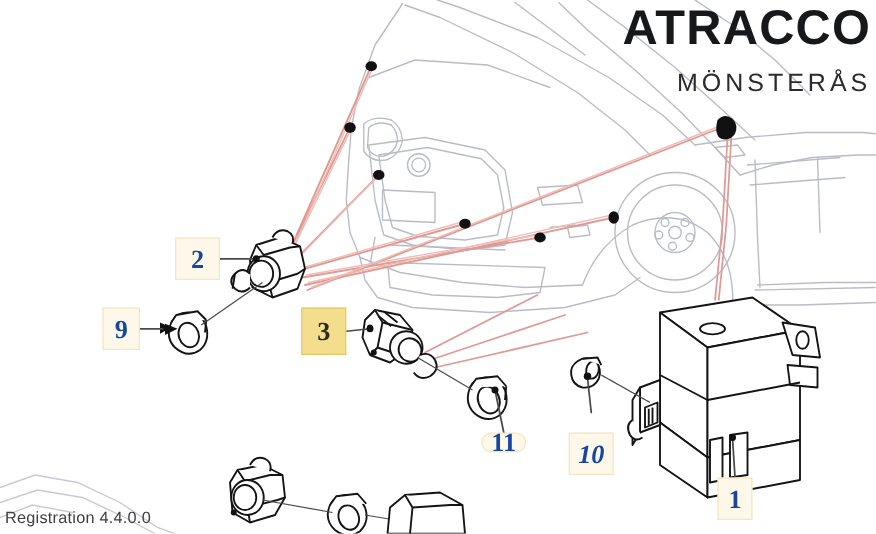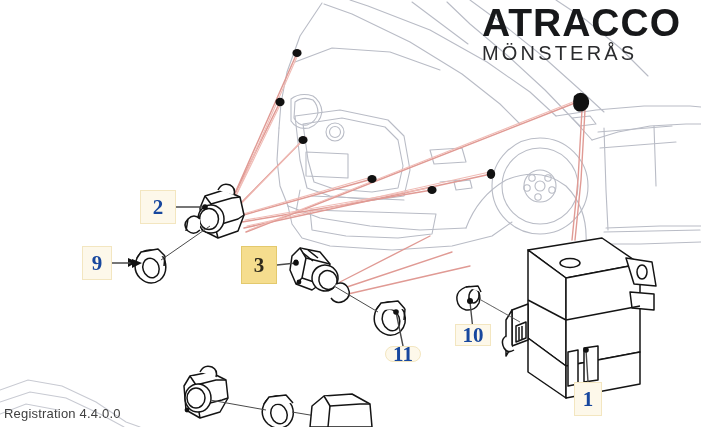--- a/index.html
+++ b/index.html
@@ -19,43 +19,43 @@
     position: absolute;
     left: 0;
     top: 0;
     width: 701px;
     height: 427px;
   }
 
   
   #brand {
     position: absolute;
-    right: 20px;
+    right: 4px;
     top: 4px;
-    text-align: left;
+    text-align: right;
     user-select: none;
   }
   #brand .brand-main {
     font-family: "Liberation Sans", sans-serif;
     font-weight: bold;
     font-size: 39px;
     letter-spacing: 1px;
     line-height: 0.98;
     color: #17181a;
     display: block;
   }
   #brand .brand-sub {
     font-family: "Liberation Sans", sans-serif;
     font-weight: normal;
     font-size: 20px;
     letter-spacing: 3.2px;
     line-height: 1.05;
     color: #2a2b2d;
     display: block;
-    margin-top: 1px;
+    margin-top: 15px;
   }
 
   
   .callout {
     position: absolute;
     box-sizing: border-box;
     display: flex;
     align-items: center;
     justify-content: center;
     font-family: "Liberation Serif", serif;
@@ -347,19 +347,19 @@
   <div id="brand">
     <span class="brand-main">ATRACCO</span>
     <span class="brand-sub">MÖNSTERÅS</span>
   </div>
 
   <div id="callout-layer">
       <div class="callout" style="left: 140px; top: 190px; width: 36px; height: 34px;">2</div>
       <div class="callout" style="left: 82px; top: 246px; width: 30px; height: 34px;">9</div>
       <div class="callout highlight" style="left: 241px; top: 246px; width: 36px; height: 38px;">3</div>
       <div class="callout" style="left: 385px; top: 346px; width: 36px; height: 16px; border-radius: 15px;">11</div>
-      <div class="callout" style="left: 455px; top: 324px; width: 36px; height: 22px;">10</div>
+      <div class="callout" style="left: 455px; top: 346px; width: 36px; height: 34px; font-style: italic;">10</div>
       <div class="callout" style="left: 574px; top: 382px; width: 28px; height: 34px;">1</div>
     </div>
 
   <div id="watermark">Registration 4.4.0.0</div>
 
 </div>
 
 </body></html>

